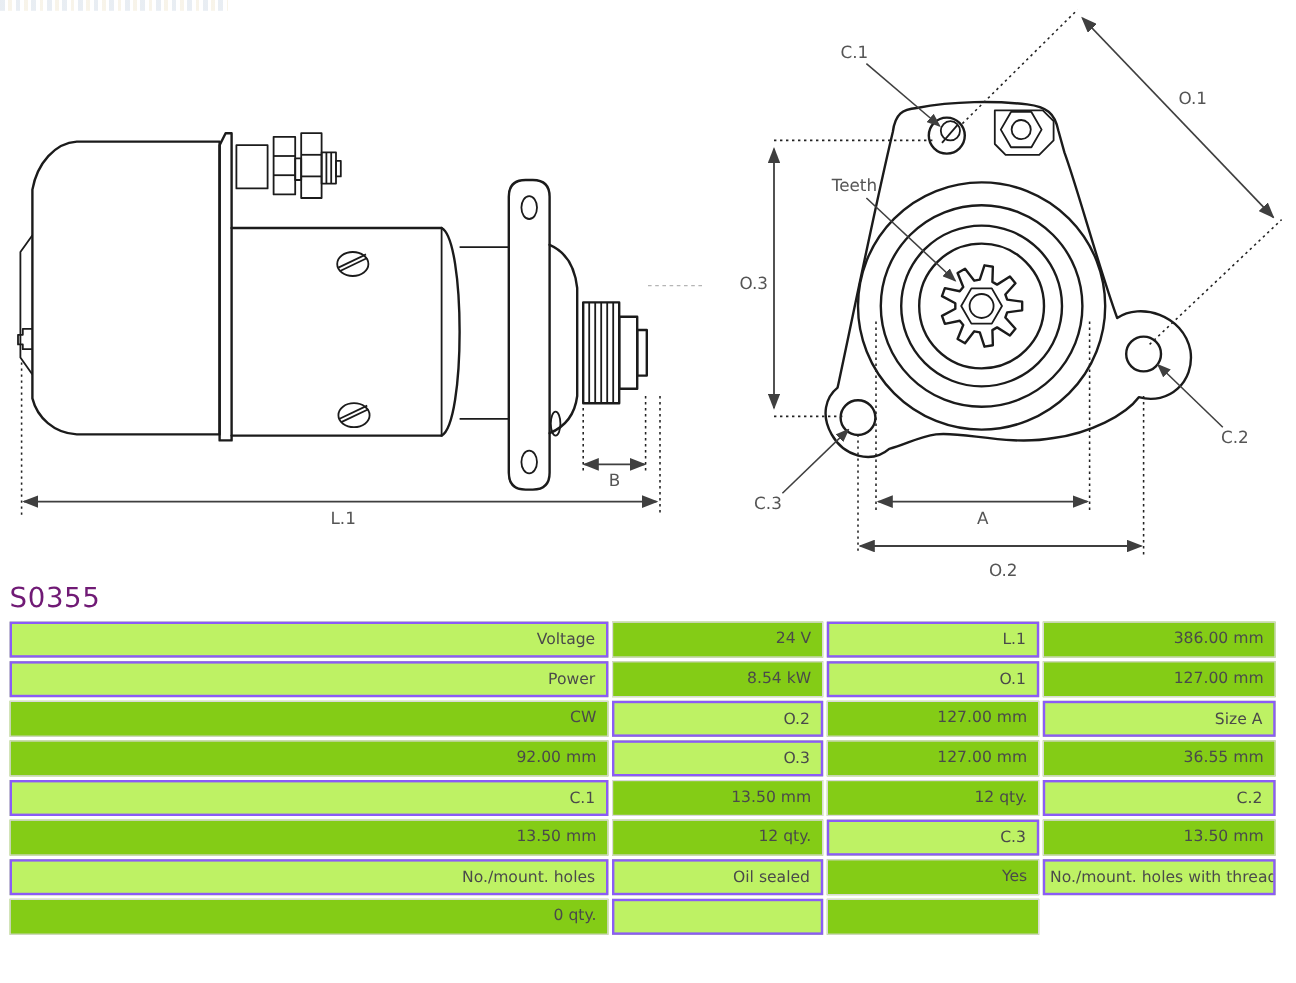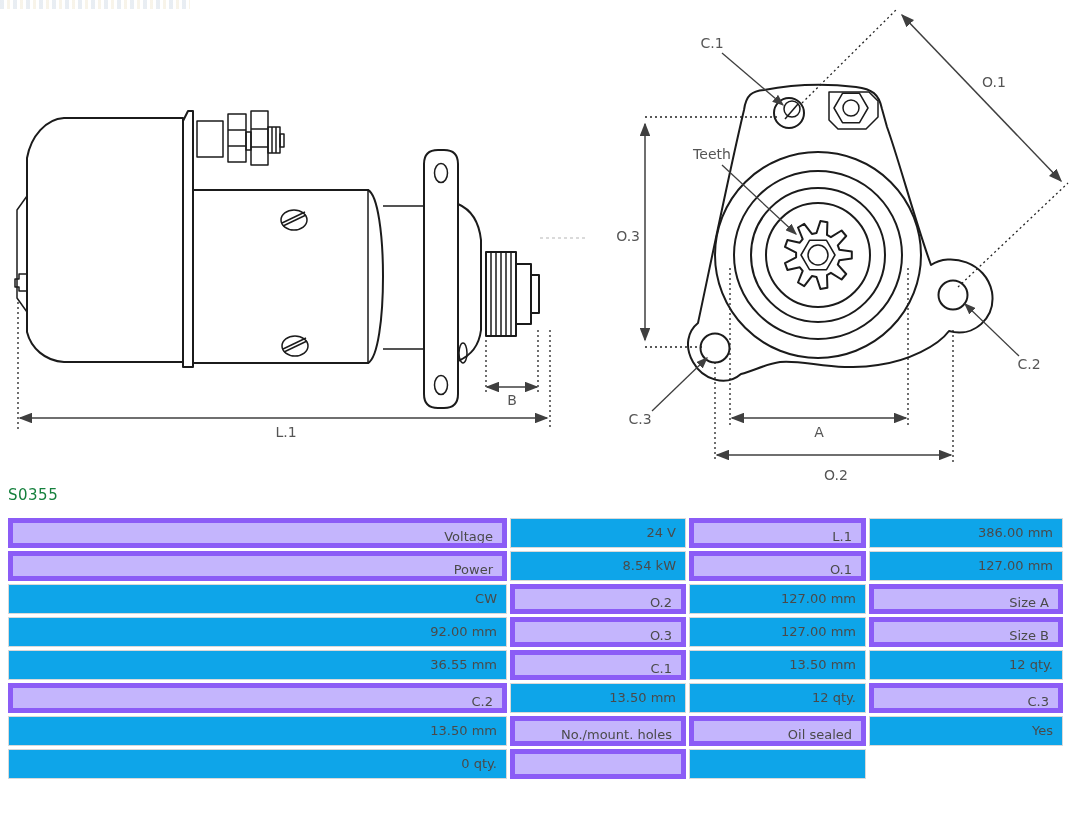--- a/index.html
+++ b/index.html
@@ -14,29 +14,29 @@
   .drawings{position:absolute;left:0;top:0;width:1080px;height:510px;}
   .ol{fill:none;stroke:#1b1b1b;stroke-width:2;stroke-linejoin:round;stroke-linecap:round;}
   .ol1{fill:none;stroke:#1b1b1b;stroke-width:1.5;stroke-linejoin:round;}
   .dim{stroke:#3f3f3f;stroke-width:1.5;fill:none;}
   .ldr{stroke:#3f3f3f;stroke-width:1.3;fill:none;}
   .dot{stroke:#222;stroke-width:1.3;stroke-dasharray:2 3;fill:none;}
   .cl{stroke:#b5b5b5;stroke-width:1;stroke-dasharray:3 3;fill:none;}
   .lbl{font:14px "DejaVu Sans",sans-serif;fill:#555;}
 
   
-  .code{position:absolute;left:8px;top:486px;font-size:15px;color:#15803d;letter-spacing:.5px;}
+  .code{position:absolute;left:8px;top:486px;font-size:23px;color:#701a75;letter-spacing:.5px;}
 
   
   .spec-table{position:absolute;left:8px;top:518px;width:1055px;display:grid;
     grid-template-columns:499px 176px 177px 194px;gap:3px;}
   .cell{box-sizing:border-box;height:30px;line-height:28px;font-size:13px;color:#4a4a4a;
     text-align:right;padding:0 9px 0 4px;white-space:nowrap;overflow:hidden;}
-  .cell.lab{background:#c4b5fd;border:5px solid #8b5cf6;}
-  .cell.val{background:#0ea5e9;border:1px solid #d9d9d9;}
+  .cell.lab{background:#bef264;border:2px solid #8b5cf6;}
+  .cell.val{background:#84cc16;border:1px solid #d9d9d9;}
 </style>
 </head>
 <body>
 
 <div class="stage">
 
   <div class="artifact"></div>
 
   <svg class="drawings" viewBox="0 0 1080 510">
     <defs>
@@ -240,35 +240,35 @@
 
     <div class="cell val">CW</div>
     <div class="cell lab">O.2</div>
     <div class="cell val">127.00 mm</div>
 
     <div class="cell lab">Size A</div>
     <div class="cell val">92.00 mm</div>
     <div class="cell lab">O.3</div>
     <div class="cell val">127.00 mm</div>
 
-    <div class="cell lab">Size B</div>
     <div class="cell val">36.55 mm</div>
     <div class="cell lab">C.1</div>
     <div class="cell val">13.50 mm</div>
 
     <div class="cell val">12 qty.</div>
     <div class="cell lab">C.2</div>
     <div class="cell val">13.50 mm</div>
 
     <div class="cell val">12 qty.</div>
     <div class="cell lab">C.3</div>
     <div class="cell val">13.50 mm</div>
 
     <div class="cell lab">No./mount. holes</div>
     <div class="cell lab">Oil sealed</div>
     <div class="cell val">Yes</div>
 
+    <div class="cell lab">No./mount. holes with thread</div>
     <div class="cell val">0 qty.</div>
     <div class="cell lab"></div>
     <div class="cell val"></div>
   </div>
 
 </div>
 
 </body></html>

